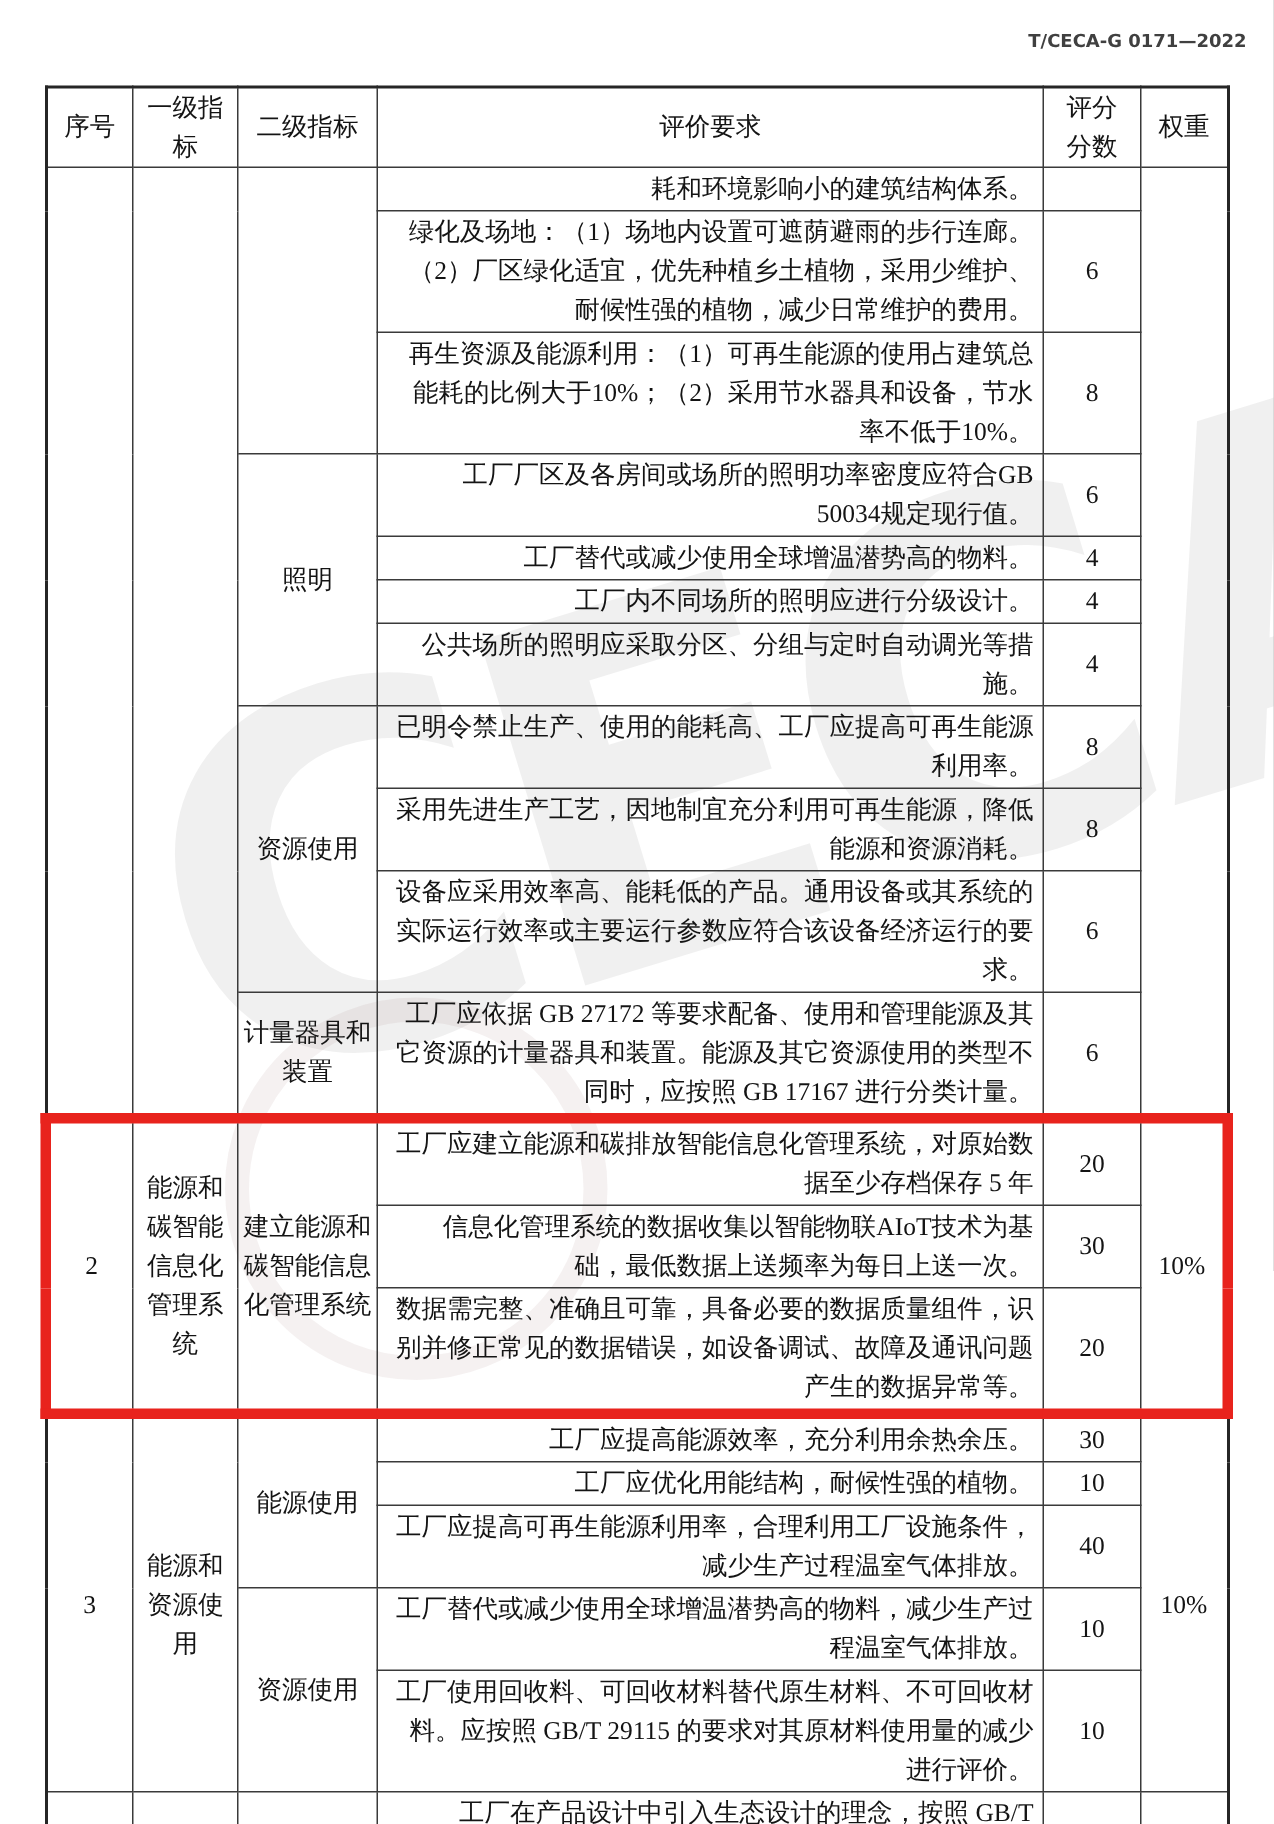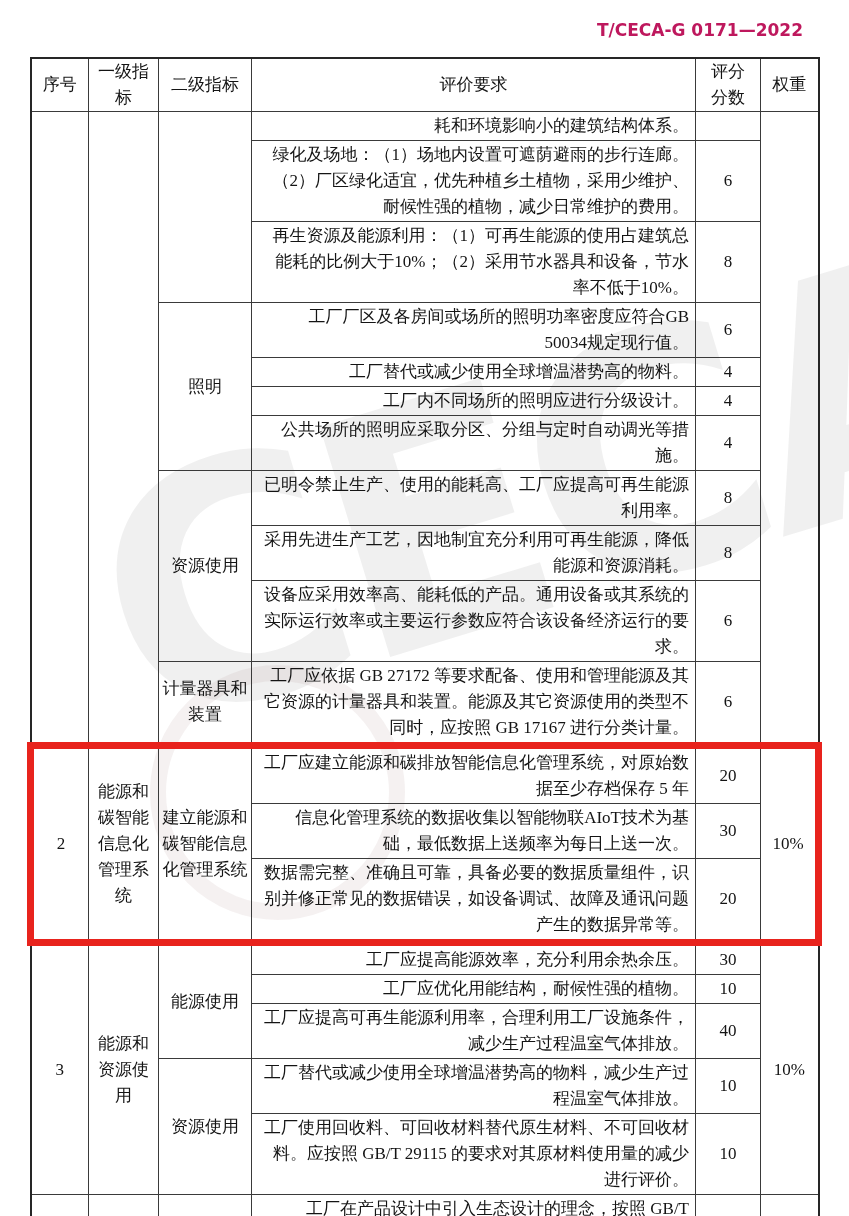--- a/index.html
+++ b/index.html
@@ -25,23 +25,23 @@
   }
   .wm-streak {
     position:absolute; left:60px; top:980px;
     font-family:"DejaVu Sans",sans-serif; font-size:13px;
     color:rgba(205,150,150,0.28); transform:rotate(32deg);
     transform-origin:left top; letter-spacing:6px;
     pointer-events:none; z-index:0; white-space:nowrap;
   }
   
   .doc-number {
-    position:absolute; top:20px; right:46px;
+    position:absolute; top:20px; right:18px;
     font-family:"DejaVu Sans","Liberation Sans",sans-serif;
-    font-size:17px; font-weight:bold; color:#be185d; z-index:2;
+    font-size:12px; font-weight:bold; color:#404040; z-index:2;
   }
   
   table.eval {
     position:absolute; left:27px; top:57px; width:788px;
     border-collapse:collapse; table-layout:fixed; z-index:1;
     background:transparent;
   }
   table.eval th, table.eval td {
     border:1px solid #3a3a3a; vertical-align:middle;
     font-size:17px; line-height:26px; overflow:hidden;

